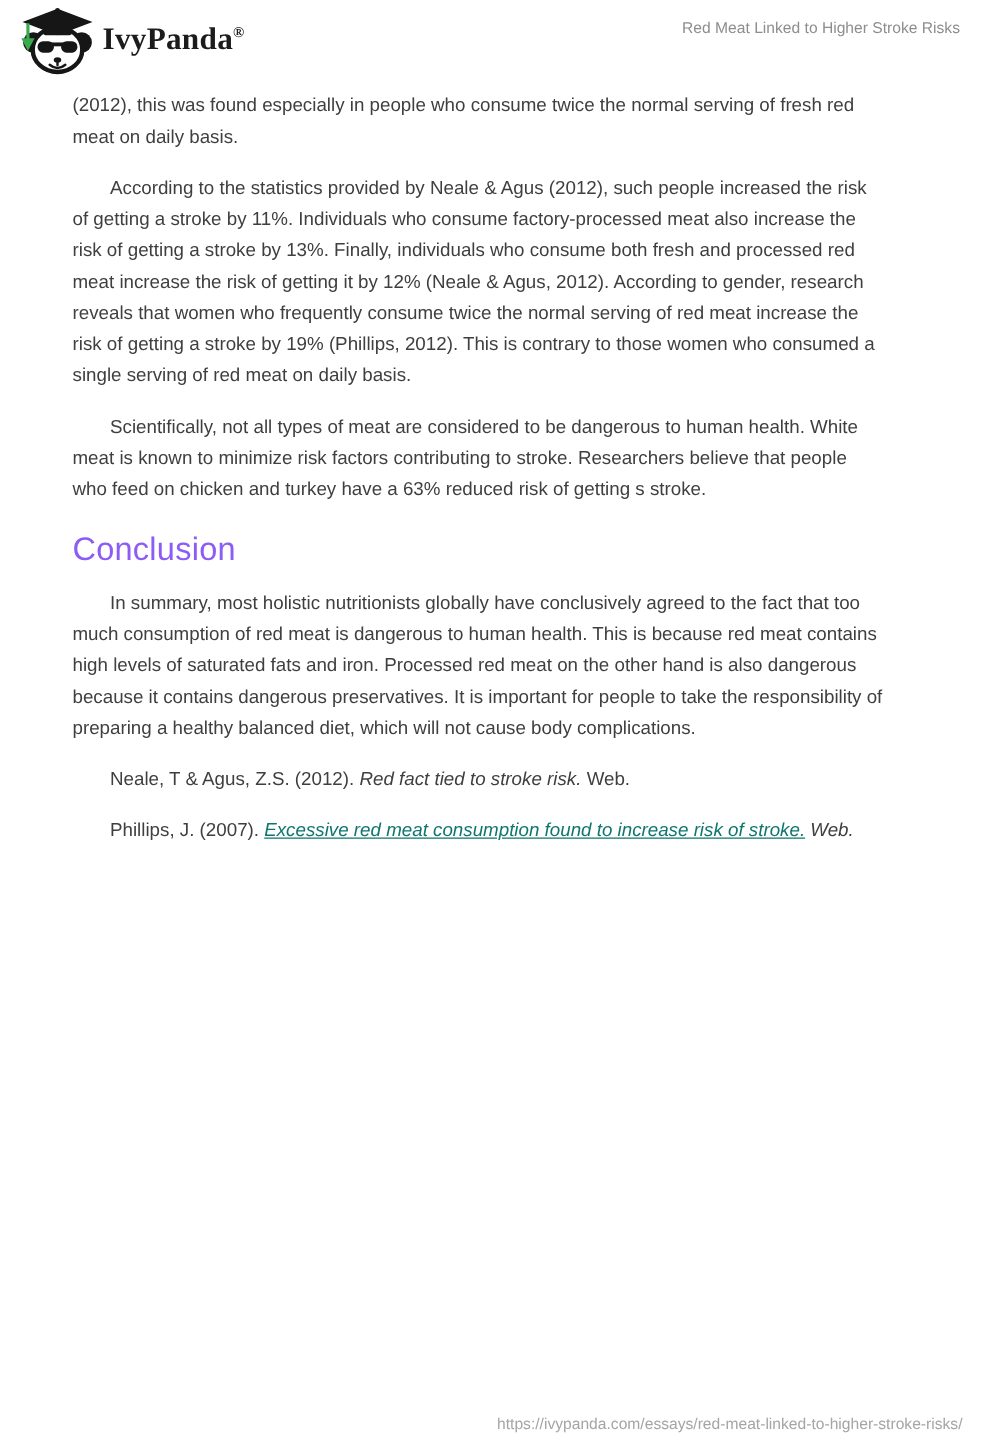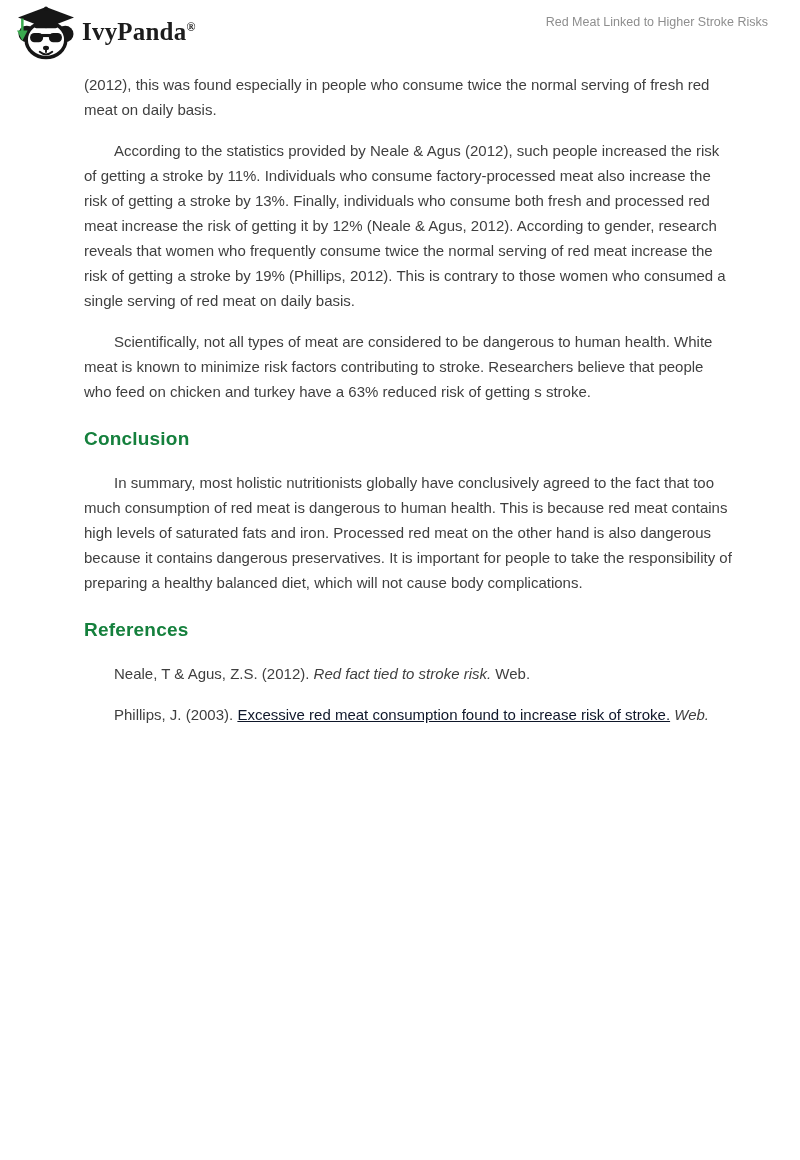--- a/index.html
+++ b/index.html
@@ -43,42 +43,43 @@
     font-size: 12.5px;
     line-height: 16px;
     color: #8e8e8e;
     margin-left: 28px;
   }
 
   
   .content {
     position: absolute;
     top: 0;
-    left: 84px;
+    left: 58px;
     width: 648px;
     padding-top: 72px;
     color: #3f3f3f;
     font-size: 15px;
     line-height: 25px;
   }
   .content p { margin: 16px 0 0 0; }
   .content p.first { margin-top: 0; }
   .content p.indent { text-indent: 30px; }
   .content p.after-heading { }
   .content h2 {
     margin: 20px 0 0 0;
-    font-size: 19px;
+    font-size: 26px;
     line-height: 30px;
-    font-weight: bold;
-    color: #15803d;
+    font-weight: normal;
+    color: #8b5cf6;
     letter-spacing: 0.2px;
   }
   .italic { font-style: italic; }
   .ref-link {
-    color: #0f172a;
+    color: #0f766e;
+    font-style: italic;
     text-decoration: underline;
     cursor: pointer;
   }
 
   
   .footer-url {
     position: absolute;
     top: 1130px;
     right: 30px;
     font-size: 12.5px;
@@ -118,19 +119,19 @@
   <div class="doc-title">Red Meat Linked to Higher Stroke Risks</div>
 
   <div class="content">
     <p class="first">(2012), this was found especially in people who consume twice the normal serving of fresh red meat on daily basis.</p>
     <p class="indent">According to the statistics provided by Neale &amp; Agus (2012), such people increased the risk of getting a stroke by 11%. Individuals who consume factory-processed meat also increase the risk of getting a stroke by 13%. Finally, individuals who consume both fresh and processed red meat increase the risk of getting it by 12% (Neale &amp; Agus, 2012). According to gender, research reveals that women who frequently consume twice the normal serving of red meat increase the risk of getting a stroke by 19% (Phillips, 2012). This is contrary to those women who consumed a single serving of red meat on daily basis.</p>
     <p class="indent">Scientifically, not all types of meat are considered to be dangerous to human health. White meat is known to minimize risk factors contributing to stroke. Researchers believe that people who feed on chicken and turkey have a 63% reduced risk of getting s stroke.</p>
 
     <h2>Conclusion</h2>
     <p class="indent after-heading">In summary, most holistic nutritionists globally have conclusively agreed to the fact that too much consumption of red meat is dangerous to human health. This is because red meat contains high levels of saturated fats and iron. Processed red meat on the other hand is also dangerous because it contains dangerous preservatives. It is important for people to take the responsibility of preparing a healthy balanced diet, which will not cause body complications.</p>
 
-    <h2>References</h2>
     <p class="indent after-heading"><span>Neale, T &amp; Agus, Z.S. (2012). </span><span class="italic">Red fact tied to stroke risk.</span><span> Web.</span></p>
-    <p class="indent"><span>Phillips, J. (2003). </span><a class="ref-link">Excessive red meat consumption found to increase risk of stroke.</a><span class="italic"> Web.</span></p>
+    <p class="indent"><span>Phillips, J. (2007). </span><a class="ref-link">Excessive red meat consumption found to increase risk of stroke.</a><span class="italic"> Web.</span></p>
   </div>
 
+  <div class="footer-url">https://ivypanda.com/essays/red-meat-linked-to-higher-stroke-risks/</div>
 
 </div>
 
 </body></html>

